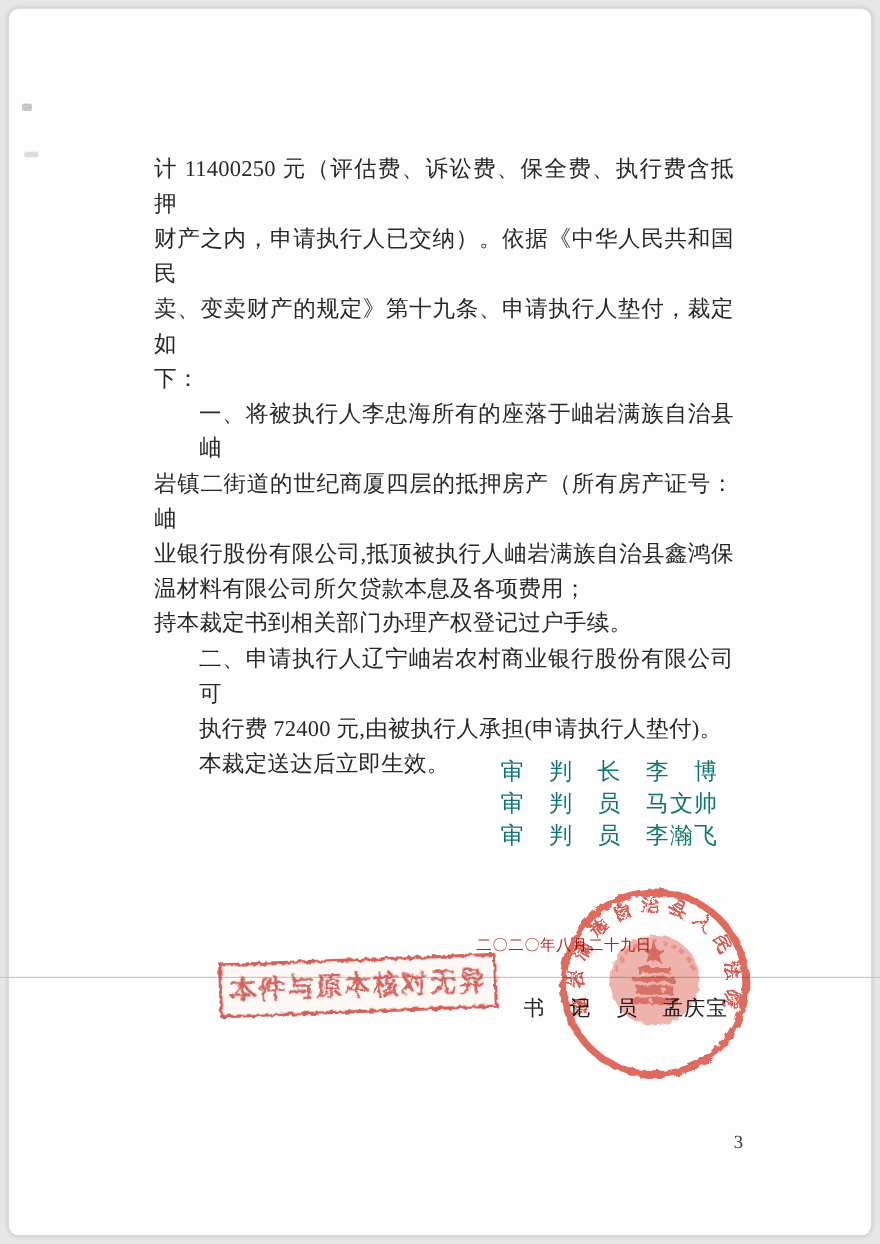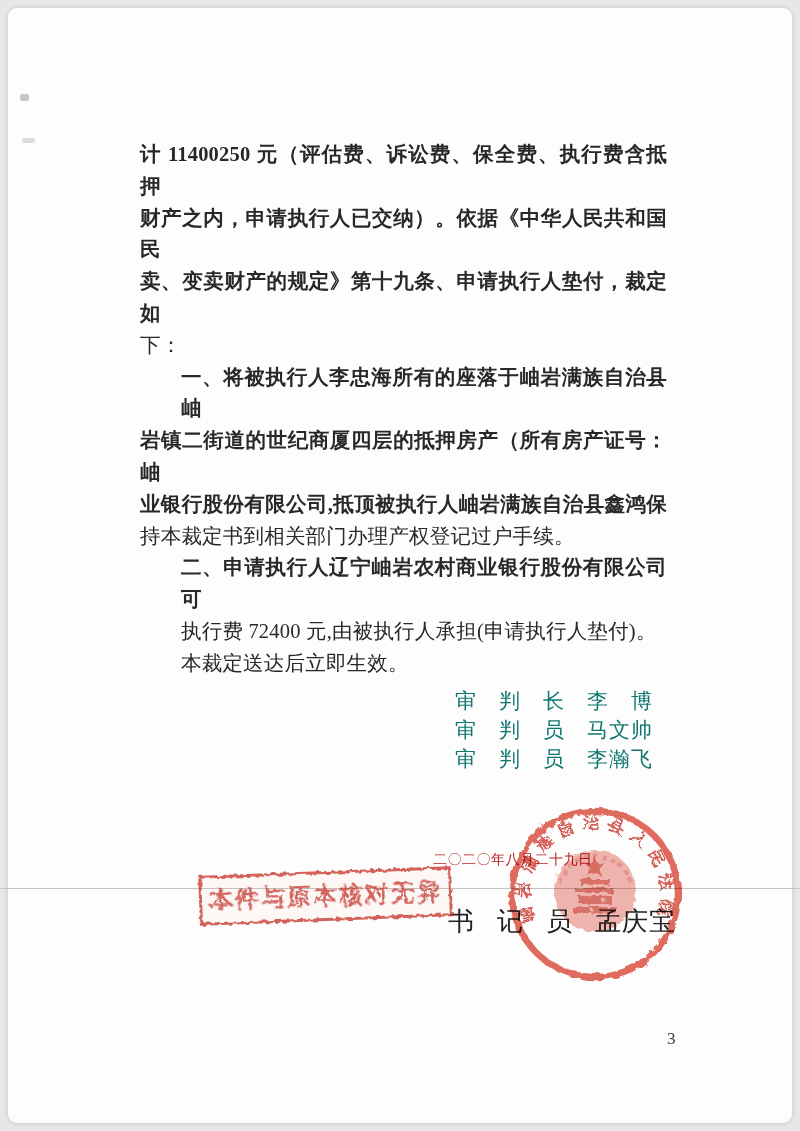--- a/index.html
+++ b/index.html
@@ -13,36 +13,36 @@
     background:#fdfdfd;border-radius:9px;
     box-shadow:0 0 5px rgba(0,0,0,.16);
   }
   
   .doc-body{
     position:absolute;left:132px;top:131px;width:527px;
     font-size:20.5px;line-height:31.8px;color:#282828;
     letter-spacing:.2px;
   }
   .doc-body .line{white-space:nowrap;}
-  .doc-body .line.fill{white-space:normal;text-align:justify;text-align-last:justify;font-weight:bold;}
+  .doc-body .line.fill{white-space:normal;text-align:justify;text-align-last:justify;}
   .doc-body .line.indent{padding-left:41px;}
   
   .judges{
     position:absolute;left:447px;top:679px;
     font-size:21px;line-height:29px;color:#0f766e;white-space:nowrap;
   }
   .sig-role{letter-spacing:23px;}
   .sig-name{letter-spacing:1px;}
   .dateline{
     position:absolute;left:425px;top:843px;
     font-size:14px;letter-spacing:.5px;color:#b91c1c;white-space:nowrap;
   }
   .clerkline{
-    position:absolute;left:440px;top:896px;
-    font-size:26px;color:#222;white-space:nowrap;
+    position:absolute;left:468px;top:896px;
+    font-size:19px;color:#222;white-space:nowrap;
   }
   
   .scanline{
     position:absolute;left:-8px;top:880px;width:800px;height:1px;
     background:#c3c3c3;z-index:1;
   }
   .speck1{position:absolute;left:12px;top:86px;width:9px;height:7px;background:#9a9a9a;opacity:.55;border-radius:2px;}
   .speck2{position:absolute;left:14px;top:130px;width:13px;height:5px;background:#b5b5b5;opacity:.45;border-radius:2px;}
   .page-number{
     position:absolute;left:659px;top:1021px;
@@ -92,20 +92,21 @@
   <div class="speck2"></div>
 
   <div class="doc-body">
     <div class="line fill">计 11400250 元（评估费、诉讼费、保全费、执行费含抵押</div>
     <div class="line fill">财产之内，申请执行人已交纳）。依据《中华人民共和国民</div>
     <div class="line fill">卖、变卖财产的规定》第十九条、申请执行人垫付，裁定如</div>
     <div class="line">下：</div>
     <div class="line fill indent">一、将被执行人李忠海所有的座落于岫岩满族自治县岫</div>
     <div class="line fill">岩镇二街道的世纪商厦四层的抵押房产（所有房产证号：岫</div>
     <div class="line fill">业银行股份有限公司,抵顶被执行人岫岩满族自治县鑫鸿保</div>
+    <div class="line">温材料有限公司所欠贷款本息及各项费用；</div>
     <div class="line">持本裁定书到相关部门办理产权登记过户手续。</div>
     <div class="line fill indent">二、申请执行人辽宁岫岩农村商业银行股份有限公司可</div>
     <div class="line indent">执行费 72400 元,由被执行人承担(申请执行人垫付)。</div>
     <div class="line indent">本裁定送达后立即生效。</div>
   </div>
 
   <div class="judges">
     <div>
       <span class="sig-role">审判长</span><span class="sig-name">李　博</span>
     </div>

